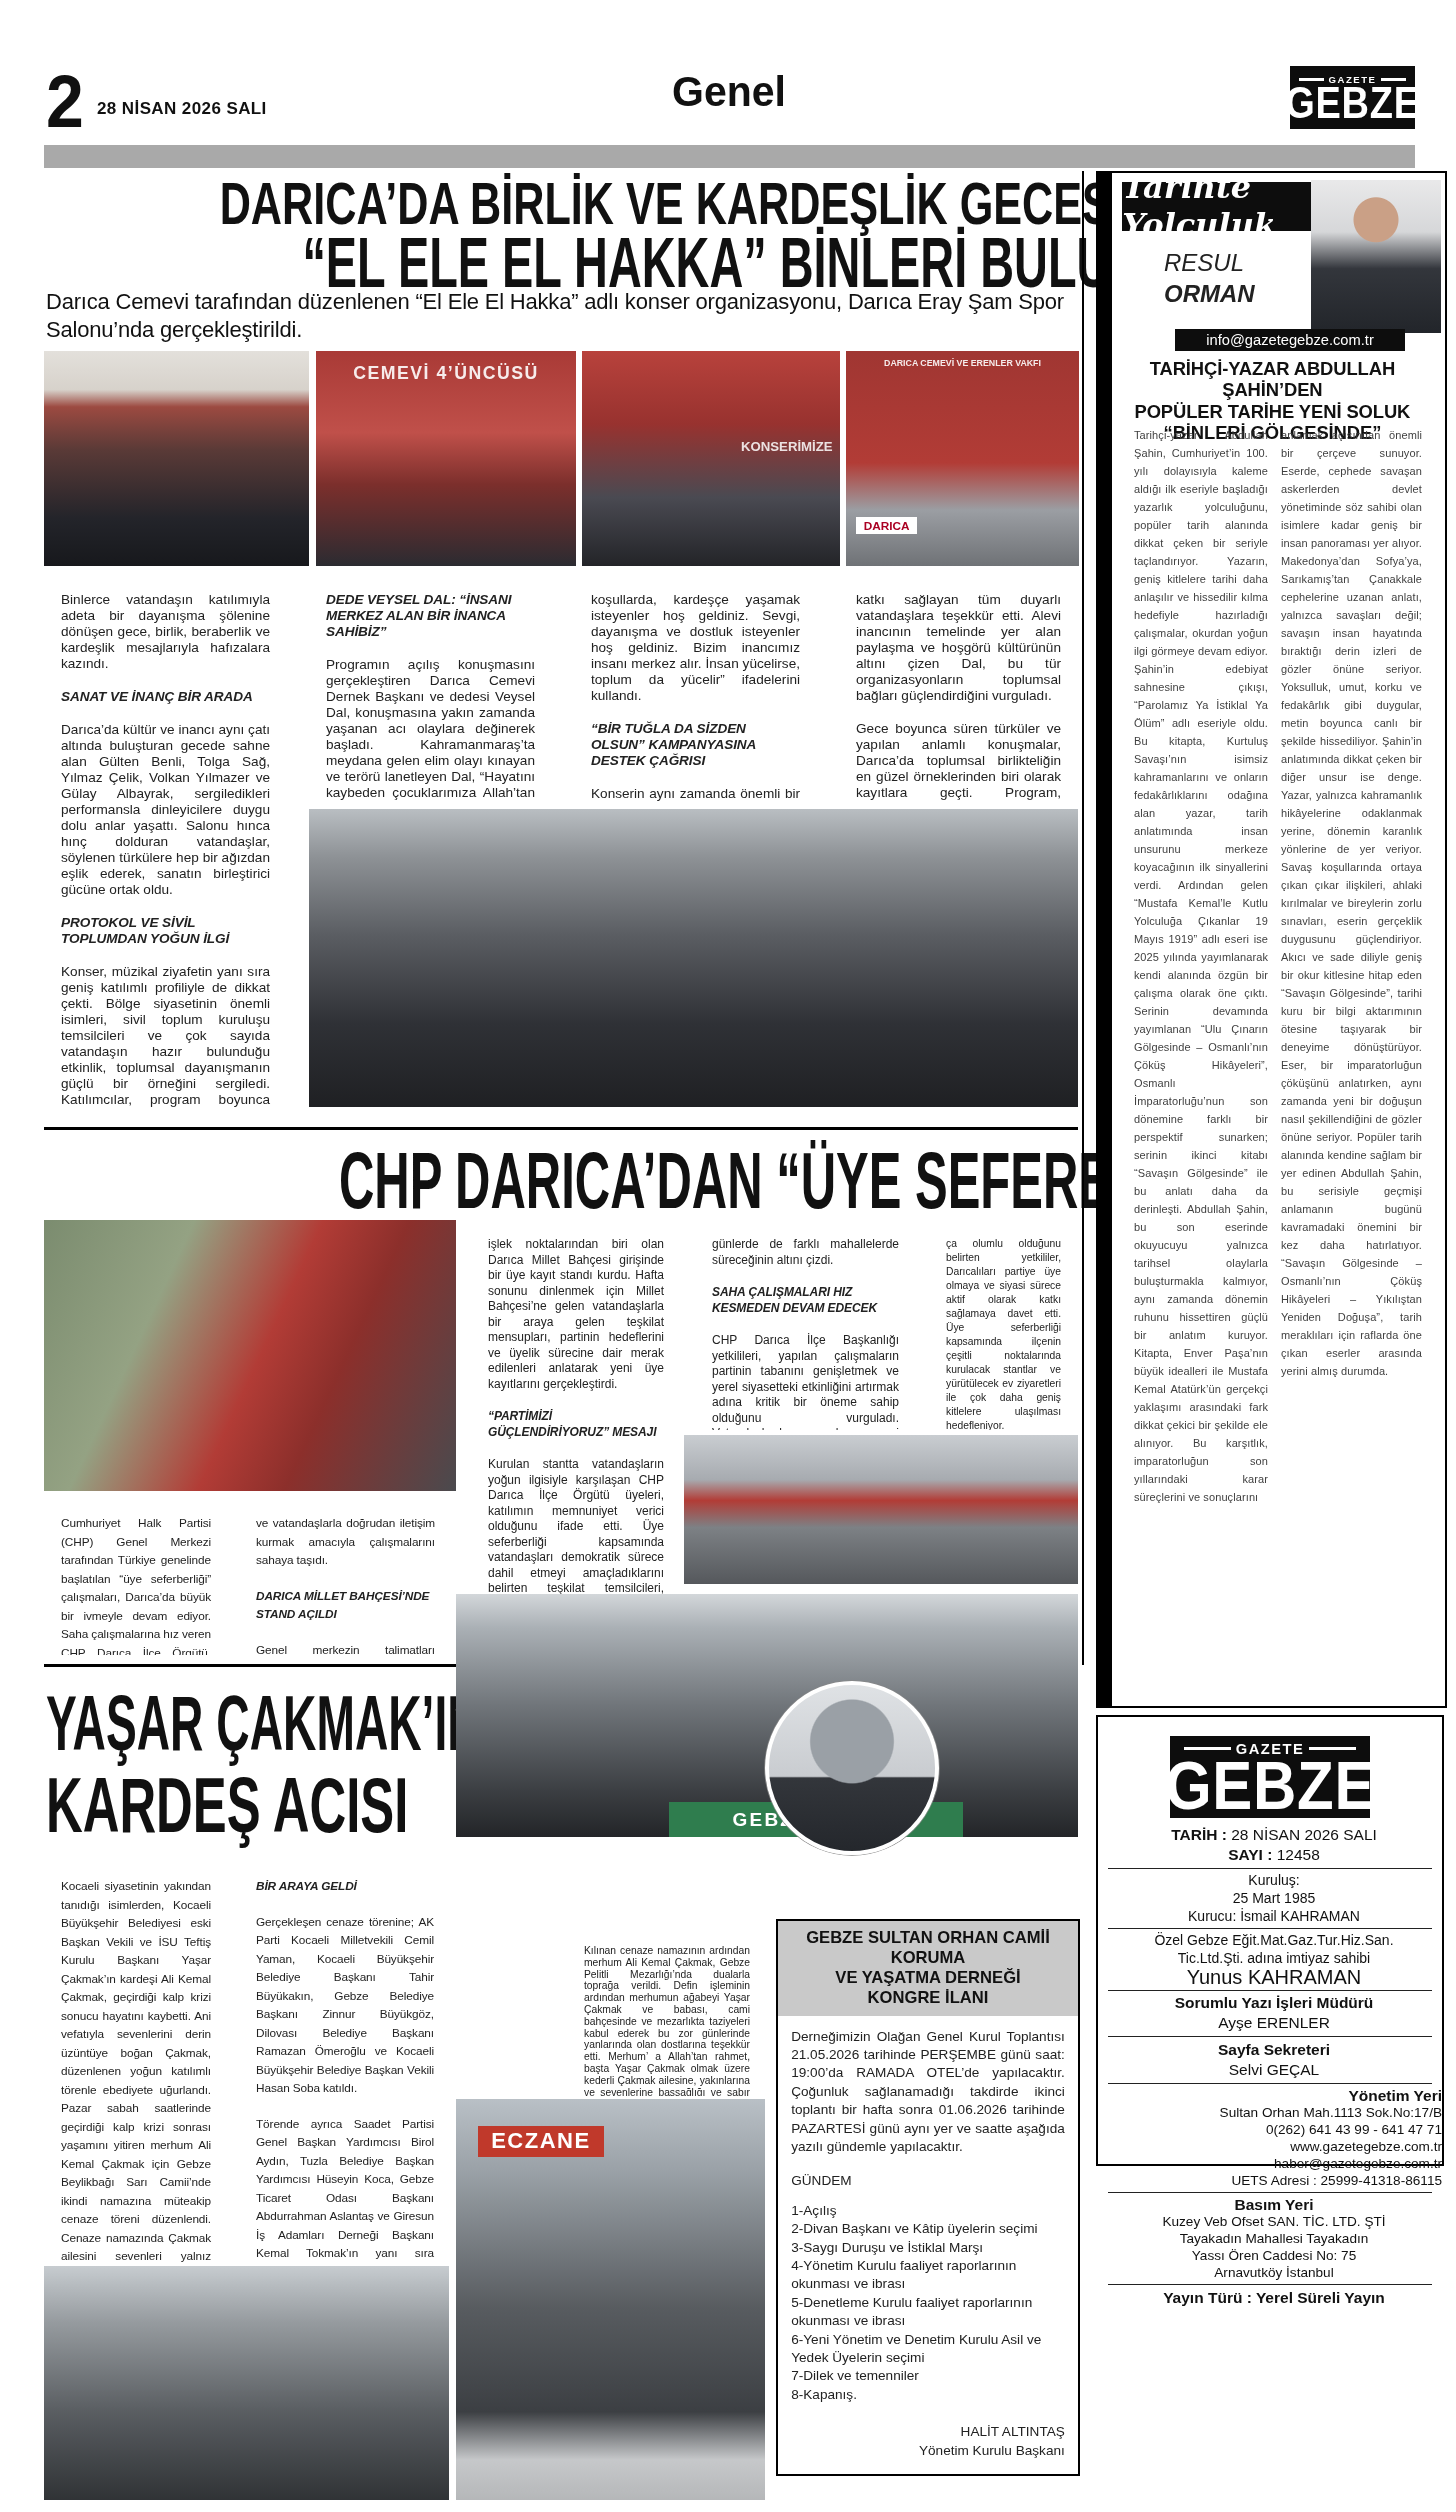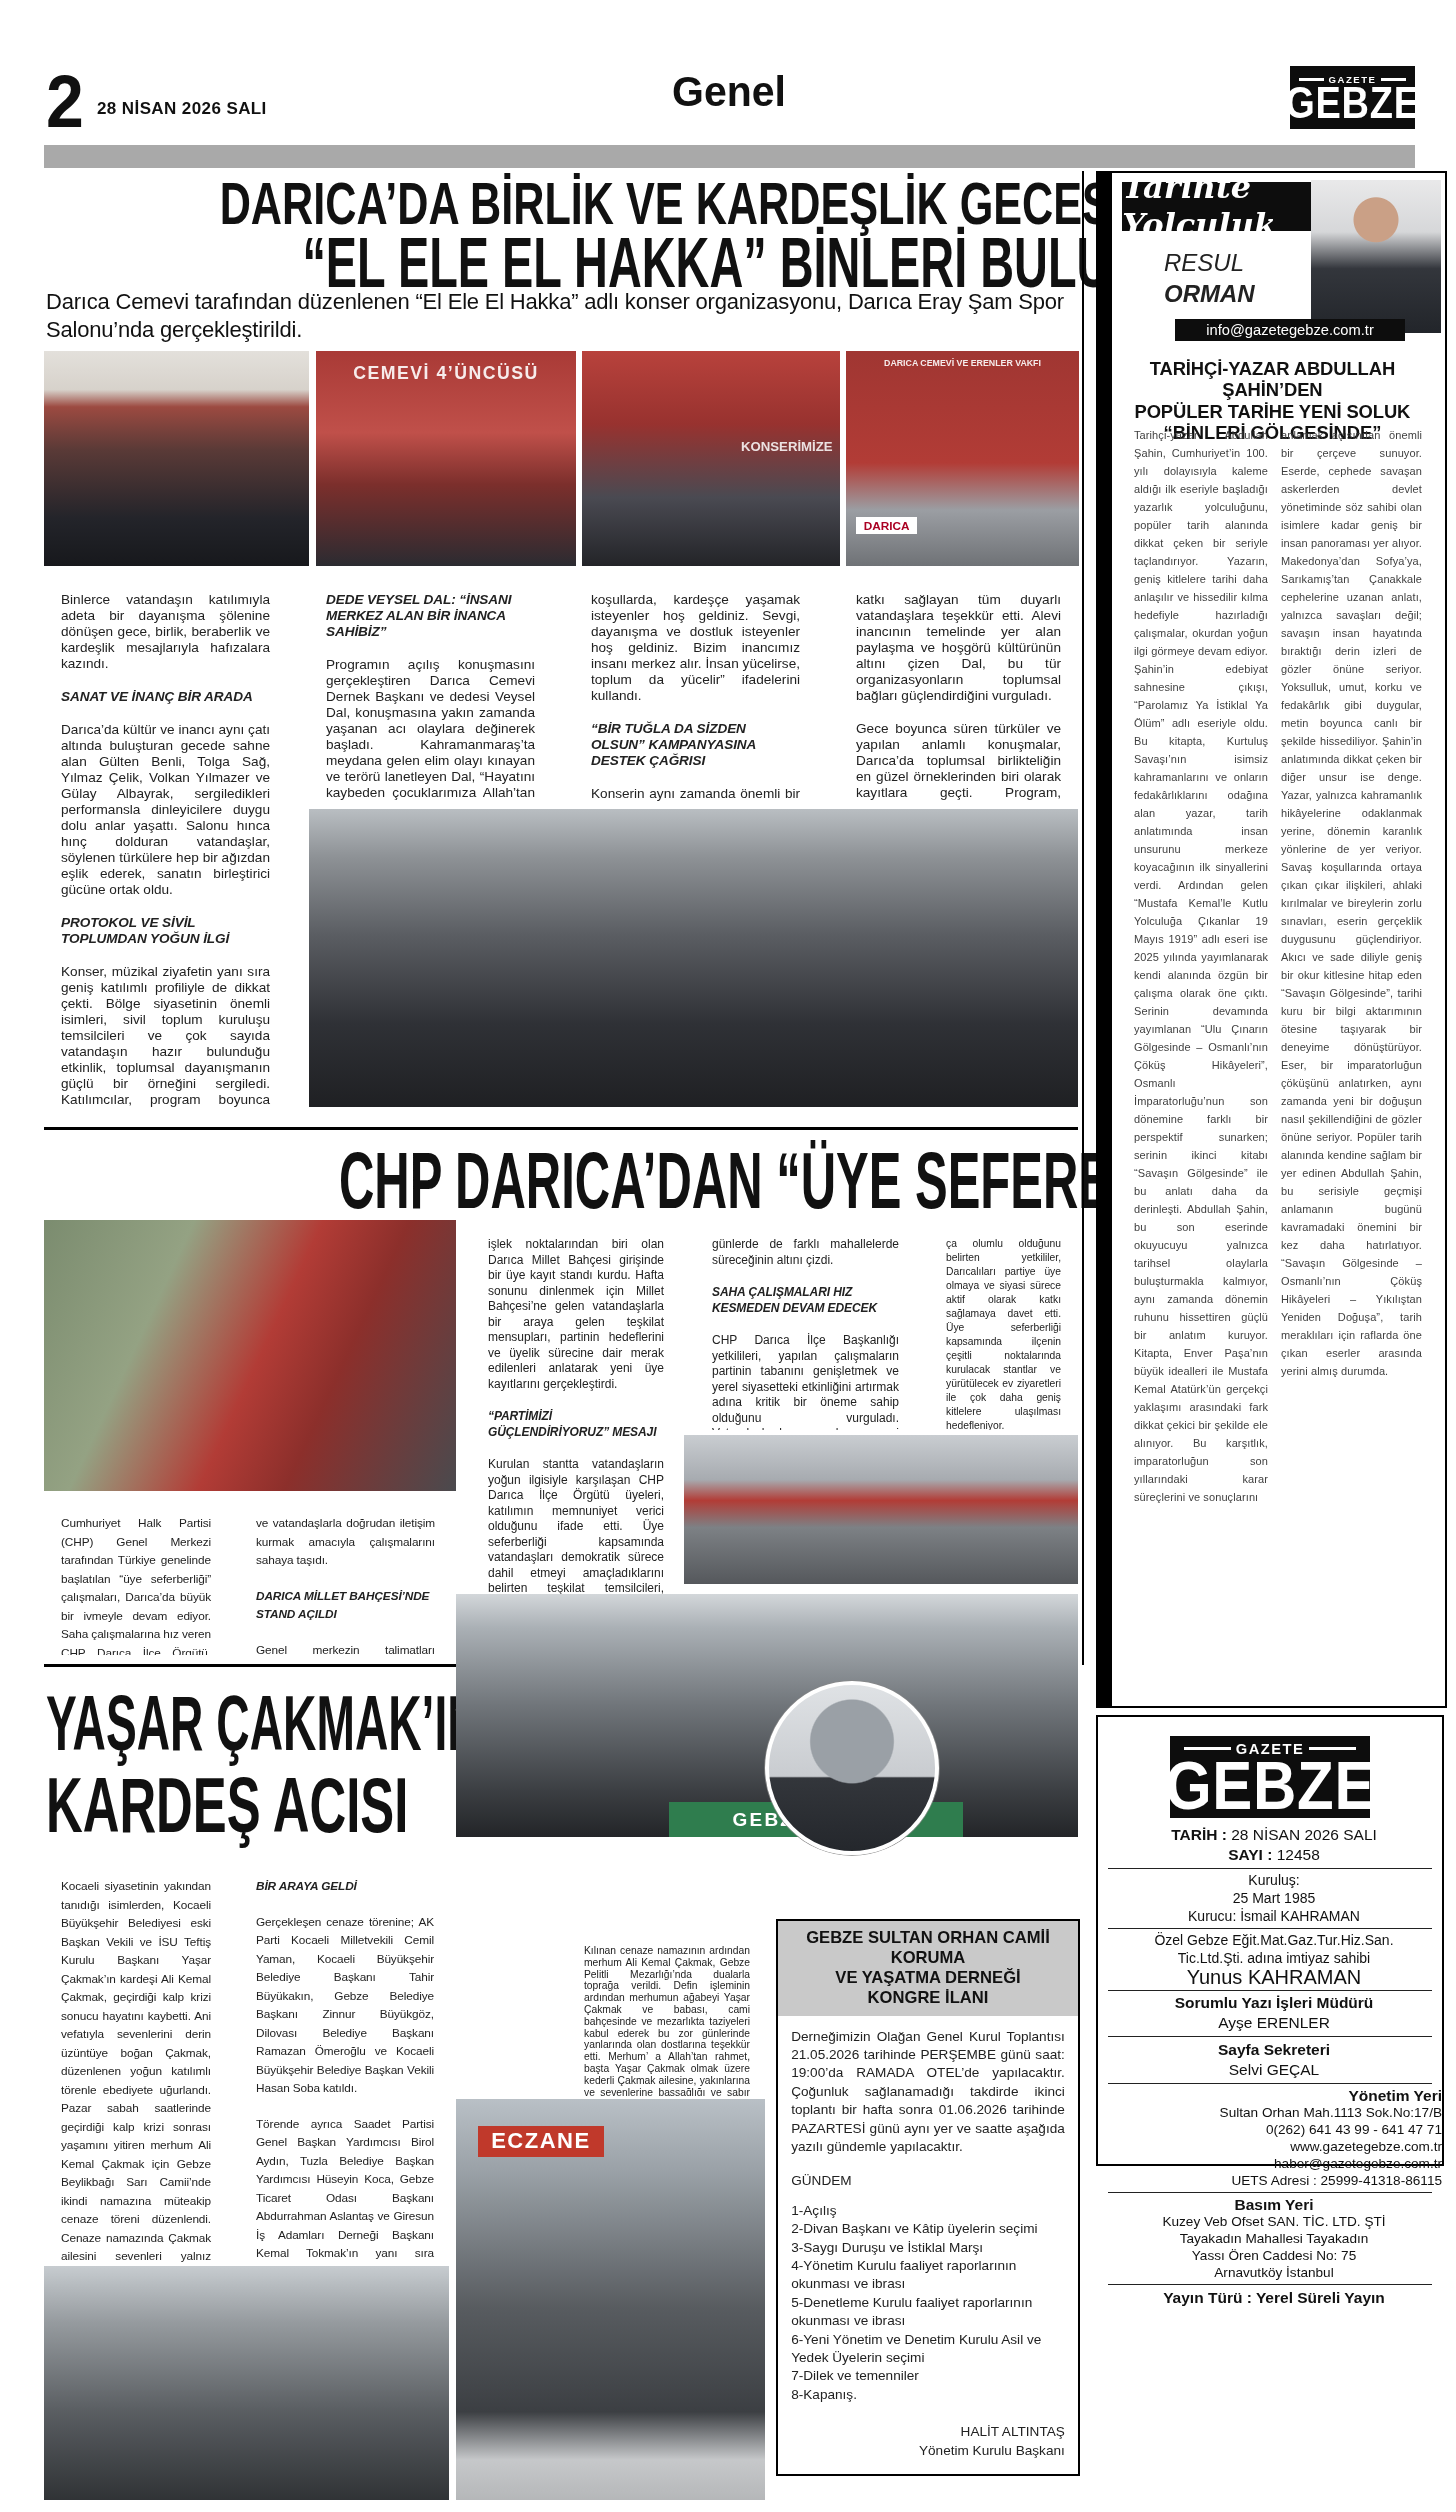--- a/index.html
+++ b/index.html
@@ -203,21 +203,21 @@
   </div>
 
   <div class="abs rule" style="left:1082px;top:171px;width:1.5px;height:1494px;"></div>
   <div class="abs sidebar-box" style="left:1096px;top:171px;width:333px;height:1533px;">
     <div class="script-banner" style="position:absolute;left:10.3px;top:8.8px;width:288px;height:49px;">Tarihte Yolculuk</div>
     <div class="photo" style="position:absolute;right:4.4px;top:7.4px;width:130px;height:153px;background:radial-gradient(circle at 50% 26%,#caa086 0 22px,transparent 23px),linear-gradient(180deg,#e9e9ea 0%,#d6d7d9 34%,#33363c 58%,#22252a 100%);"></div>
     <div class="author" style="position:absolute;left:52px;top:74px;">
       <div>RESUL</div>
       <b>ORMAN</b>
     </div>
-    <div class="emailbar" style="position:absolute;left:63px;top:146px;width:230px;height:22px;">info@gazetegebze.com.tr</div>
+    <div class="emailbar" style="position:absolute;left:63px;top:156px;width:230px;height:22px;">info@gazetegebze.com.tr</div>
     <div class="colhead" style="position:absolute;left:5.9px;top:185px;width:309px;">
       <div>TARİHÇİ-YAZAR ABDULLAH ŞAHİN’DEN</div>
       <div>POPÜLER TARİHE YENİ SOLUK</div>
       <div>“BİNLERİ GÖLGESİNDE”</div>
     </div>
     <div class="sbtext" style="position:absolute;left:22px;top:253px;width:134px;height:1260px;">Tarihçi-yazar Abdullah Şahin, Cumhuriyet’in 100. yılı dolayısıyla kaleme aldığı ilk eseriyle başladığı yazarlık yolculuğunu, popüler tarih alanında dikkat çeken bir seriyle taçlandırıyor. Yazarın, geniş kitlelere tarihi daha anlaşılır ve hissedilir kılma hedefiyle hazırladığı çalışmalar, okurdan yoğun ilgi görmeye devam ediyor. Şahin’in edebiyat sahnesine çıkışı, “Parolamız Ya İstiklal Ya Ölüm” adlı eseriyle oldu. Bu kitapta, Kurtuluş Savaşı’nın isimsiz kahramanlarını ve onların fedakârlıklarını odağına alan yazar, tarih anlatımında insan unsurunu merkeze koyacağının ilk sinyallerini verdi. Ardından gelen “Mustafa Kemal’le Kutlu Yolculuğa Çıkanlar 19 Mayıs 1919” adlı eseri ise 2025 yılında yayımlanarak kendi alanında özgün bir çalışma olarak öne çıktı. Serinin devamında yayımlanan “Ulu Çınarın Gölgesinde – Osmanlı’nın Çöküş Hikâyeleri”, Osmanlı İmparatorluğu’nun son dönemine farklı bir perspektif sunarken; serinin ikinci kitabı “Savaşın Gölgesinde” ile bu anlatı daha da derinleşti. Abdullah Şahin, bu son eserinde okuyucuyu yalnızca tarihsel olaylarla buluşturmakla kalmıyor, aynı zamanda dönemin ruhunu hissettiren güçlü bir anlatım kuruyor. Kitapta, Enver Paşa’nın büyük idealleri ile Mustafa Kemal Atatürk’ün gerçekçi yaklaşımı arasındaki fark dikkat çekici bir şekilde ele alınıyor. Bu karşıtlık, imparatorluğun son yıllarındaki karar süreçlerini ve sonuçlarını</div>
     <div class="sbtext" style="position:absolute;left:169px;top:253px;width:141px;height:1260px;">anlamak açısından önemli bir çerçeve sunuyor. Eserde, cephede savaşan askerlerden devlet yönetiminde söz sahibi olan isimlere kadar geniş bir insan panoraması yer alıyor. Makedonya’dan Sofya’ya, Sarıkamış’tan Çanakkale cephelerine uzanan anlatı, yalnızca savaşları değil; savaşın insan hayatında bıraktığı derin izleri de gözler önüne seriyor. Yoksulluk, umut, korku ve fedakârlık gibi duygular, metin boyunca canlı bir şekilde hissediliyor. Şahin’in anlatımında dikkat çeken bir diğer unsur ise denge. Yazar, yalnızca kahramanlık hikâyelerine odaklanmak yerine, dönemin karanlık yönlerine de yer veriyor. Savaş koşullarında ortaya çıkan çıkar ilişkileri, ahlaki kırılmalar ve bireylerin zorlu sınavları, eserin gerçeklik duygusunu güçlendiriyor. Akıcı ve sade diliyle geniş bir okur kitlesine hitap eden “Savaşın Gölgesinde”, tarihi kuru bir bilgi aktarımının ötesine taşıyarak bir deneyime dönüştürüyor. Eser, bir imparatorluğun çöküşünü anlatırken, aynı zamanda yeni bir doğuşun nasıl şekillendiğini de gözler önüne seriyor. Popüler tarih alanında kendine sağlam bir yer edinen Abdullah Şahin, bu serisiyle geçmişi anlamanın bugünü kavramadaki önemini bir kez daha hatırlatıyor. “Savaşın Gölgesinde – Osmanlı’nın Çöküş Hikâyeleri – Yıkılıştan Yeniden Doğuşa”, tarih meraklıları için raflarda öne çıkan eserler arasında yerini almış durumda.</div>
   </div>
 
   <div class="abs masthead" style="left:1096px;top:1715px;width:344px;height:447px;">

